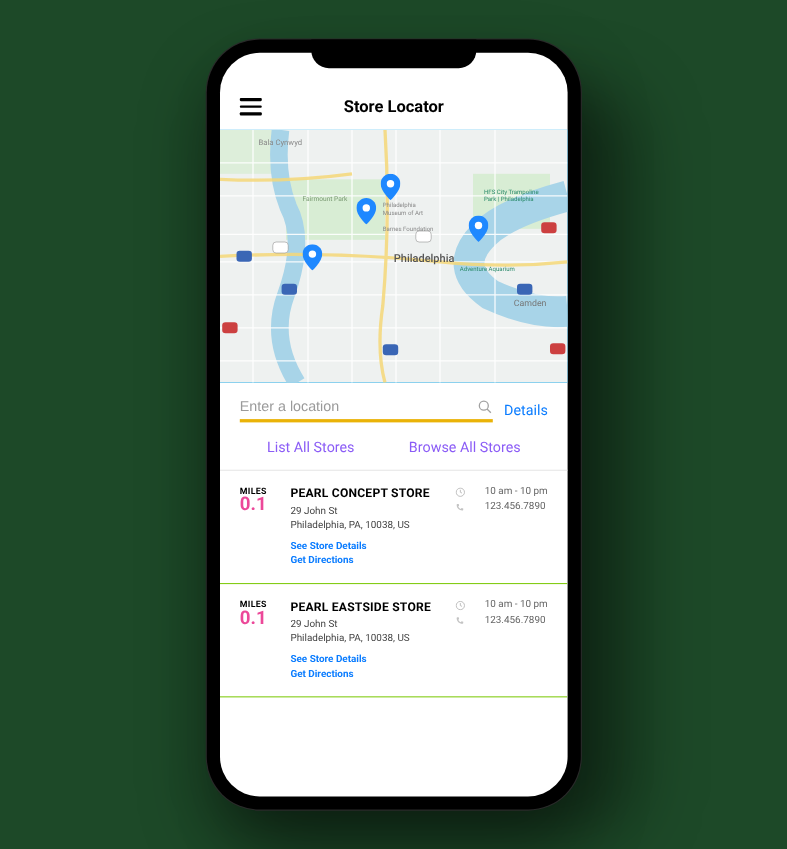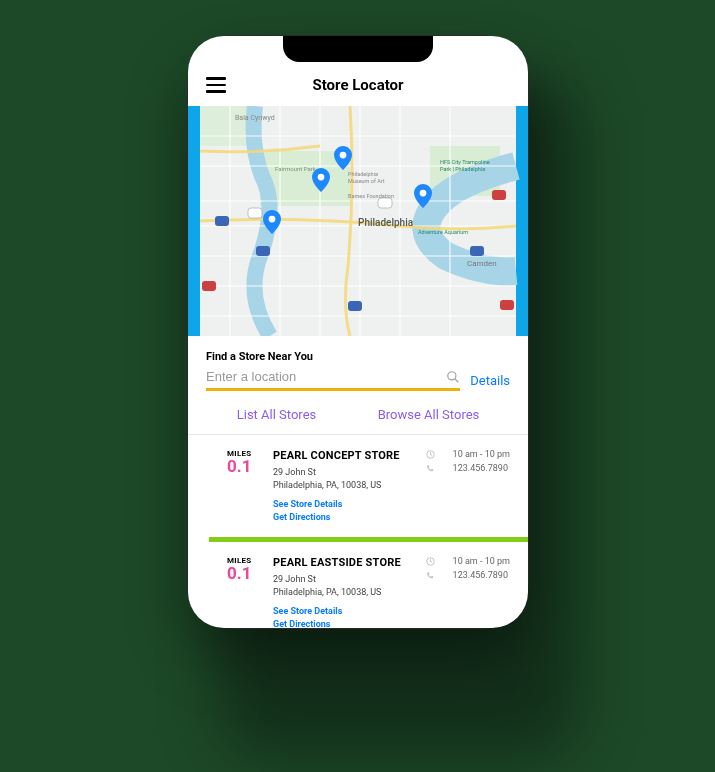--- a/index.html
+++ b/index.html
@@ -20,24 +20,24 @@
     background: rgba(0,0,0,0.35);
     border-radius: 48px;
     filter: blur(30px);
     z-index: 0;
   }
   .phone {
     position: absolute;
     top: 36px;
     left: 188px;
     width: 340px;
-    height: 592px;
+    height: 700px;
     background: #000;
     border-radius: 48px;
-    padding: 0;
+    padding: 12px;
     z-index: 1;
     box-shadow: 0 0 0 1px #2a2a2a, 0 30px 60px rgba(0,0,0,0.4);
   }
   .screen {
     width: 100%;
     height: 100%;
     background: #fff;
     border-radius: 36px;
     overflow: hidden;
     position: relative;
@@ -141,23 +141,22 @@
   }
   .link-row span {
     color: #8b5cf6;
     font-size: 13px;
     cursor: pointer;
   }
   .store-list { flex: 1; overflow: hidden; }
   .store-item {
     display: flex;
     padding: 14px 18px 12px 18px;
-    border-bottom: 5px solid #84cc16;
+    border-bottom: 1px solid #84cc16;
     gap: 14px;
-    margin-left: 21px;
   }
   .dist-col { width: 32px; flex-shrink: 0; }
   .miles-label {
     font-size: 8px;
     font-weight: 700;
     color: #000;
     letter-spacing: 0.3px;
   }
   .dist-val {
     font-size: 17px;
@@ -295,21 +294,20 @@
       </div>
       <div class="pin" style="left:226px;top:78px">
         <svg viewBox="0 0 24 32">
             <path d="M12 0C5.4 0 0 5.4 0 12c0 9 12 20 12 20s12-11 12-20C24 5.4 18.6 0 12 0z" fill="#1e88ff"></path>
             <circle cx="12" cy="12" r="4.5" fill="#fff"></circle>
           </svg>
       </div>
     </div>
 
     <div class="search-section">
-      <div class="find-label">Find a Store Near You</div>
       <div class="search-row">
         <div class="search-box">
           <input class="search-input" type="text" placeholder="Enter a location" style="">
           <svg class="search-icon" viewBox="0 0 24 24">
               <circle cx="10" cy="10" r="7" fill="none" stroke="#555" stroke-width="2"></circle>
               <line x1="15" y1="15" x2="21" y2="21" stroke="#555" stroke-width="2"></line>
             </svg>
         </div>
         <span class="filter-link">Details</span>
       </div>

